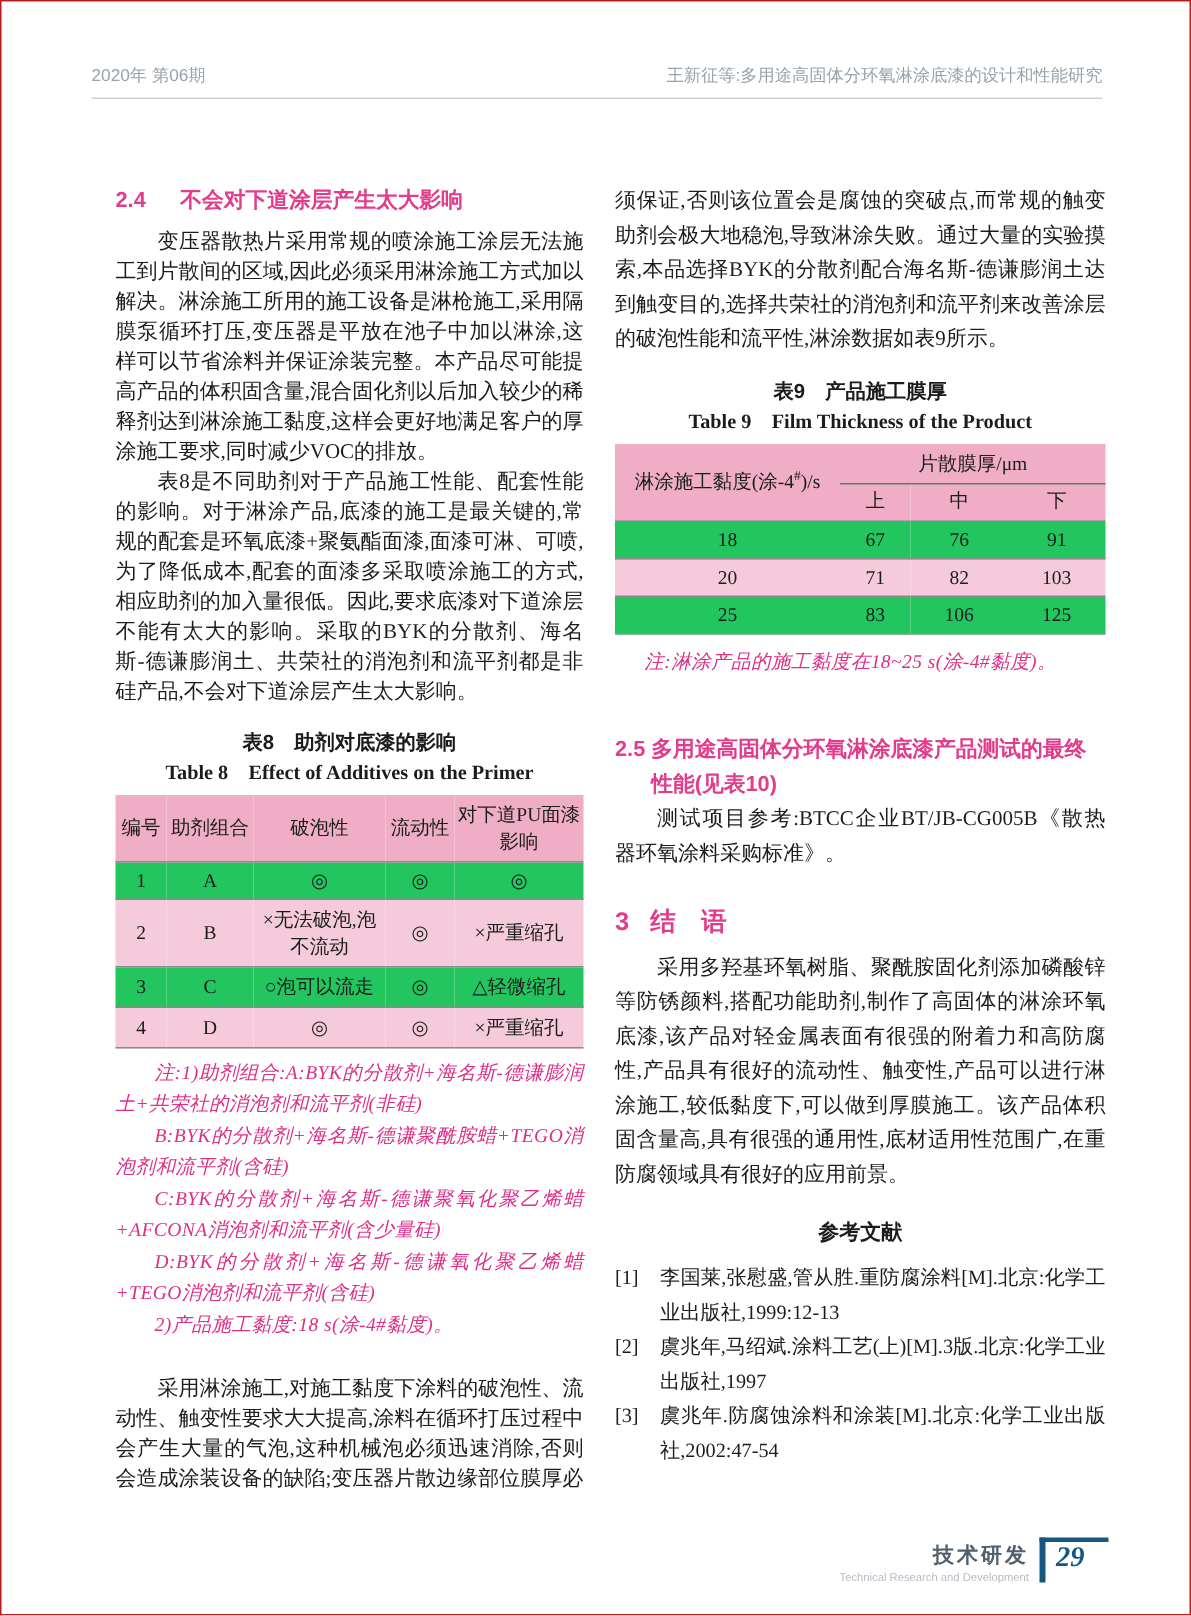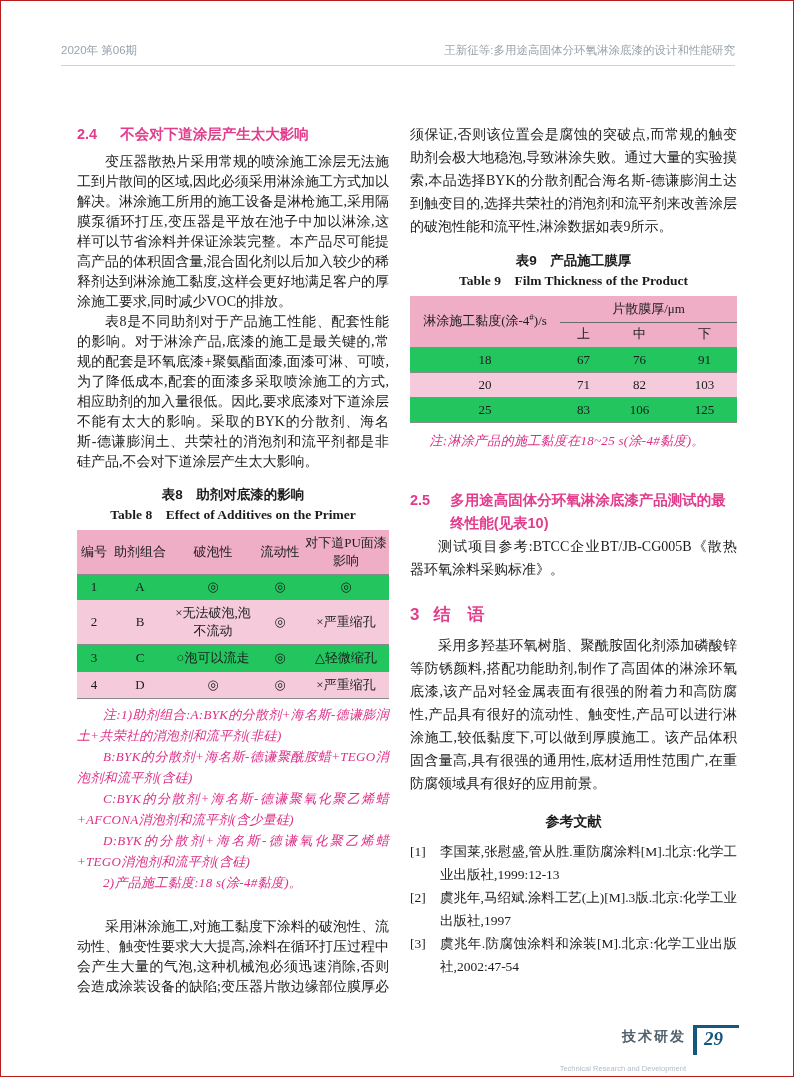--- a/index.html
+++ b/index.html
@@ -24,21 +24,21 @@
   .body { font-size:14px; text-align:justify; }
   .col-left  .body { line-height:20px; }
   .col-right .body { line-height:23px; }
   .indent { text-indent:2em; }
   
   .sec-h {
     display:flex; color:var(--accent-magenta,#e23c8c);
     font-family:"Liberation Sans","DejaVu Sans",sans-serif; font-weight:700;
   }
   .h24 { font-size:14.5px; gap:23px; margin:1px 0 8px; line-height:20px; }
-  .h25 { font-size:14.5px; gap:20px; margin-top:38px; line-height:23px; }
+  .h25 { font-size:14.5px; gap:4px; margin-top:38px; line-height:23px; }
   .h3  { font-size:17px;   gap:14px; margin-top:22px; line-height:24px; }
   .sec-num { flex:none; }
   
   .cap-cn { text-align:center; font-family:"Liberation Sans","DejaVu Sans",sans-serif;
             font-weight:700; font-size:13.5px; margin-top:14px; white-space:pre-wrap; }
   .cap-en { text-align:center; font-weight:700; font-size:13.5px; margin:2px 0 6px; white-space:pre-wrap; }
   
   table { border-collapse:collapse; width:100%; font-size:13px; }
   th { font-weight:400; }
   thead th { background:var(--pink-header,#efaec6); padding:4px 2px; text-align:center; }
@@ -69,21 +69,21 @@
   .refs { margin-top:9px; }
   .ref { display:flex; font-size:13.5px; line-height:23px; }
   .ref-label { flex:none; width:30px; }
   .ref-text { flex:1; text-align:justify; }
   
   .page-footer { position:absolute; top:1024px; right:54px; display:flex; align-items:flex-start; }
   .footer-text { text-align:right; margin:3px 7px 0 0; }
   .footer-cn { font-family:"Liberation Sans","DejaVu Sans",sans-serif; font-weight:700;
                font-size:14px; letter-spacing:2px; color:#51606c; }
   .footer-en { font-family:"Liberation Sans","DejaVu Sans",sans-serif;
-               font-size:7.5px; color:#b4bcc4; margin-top:18px; }
+               font-size:7.5px; color:#b4bcc4; margin-top:1px; }
   .page-num-wrap { border-top:3px solid var(--footer-blue,#16577f);
                    border-left:4px solid var(--footer-blue,#16577f);
                    padding:0 16px 5px 7px; }
   .page-num { font-family:"Liberation Serif","DejaVu Serif",serif; font-style:italic;
               font-weight:700; font-size:19px; color:var(--footer-blue,#16577f); }
 </style>
 </head>
 <body>
 
 <div class="page">

